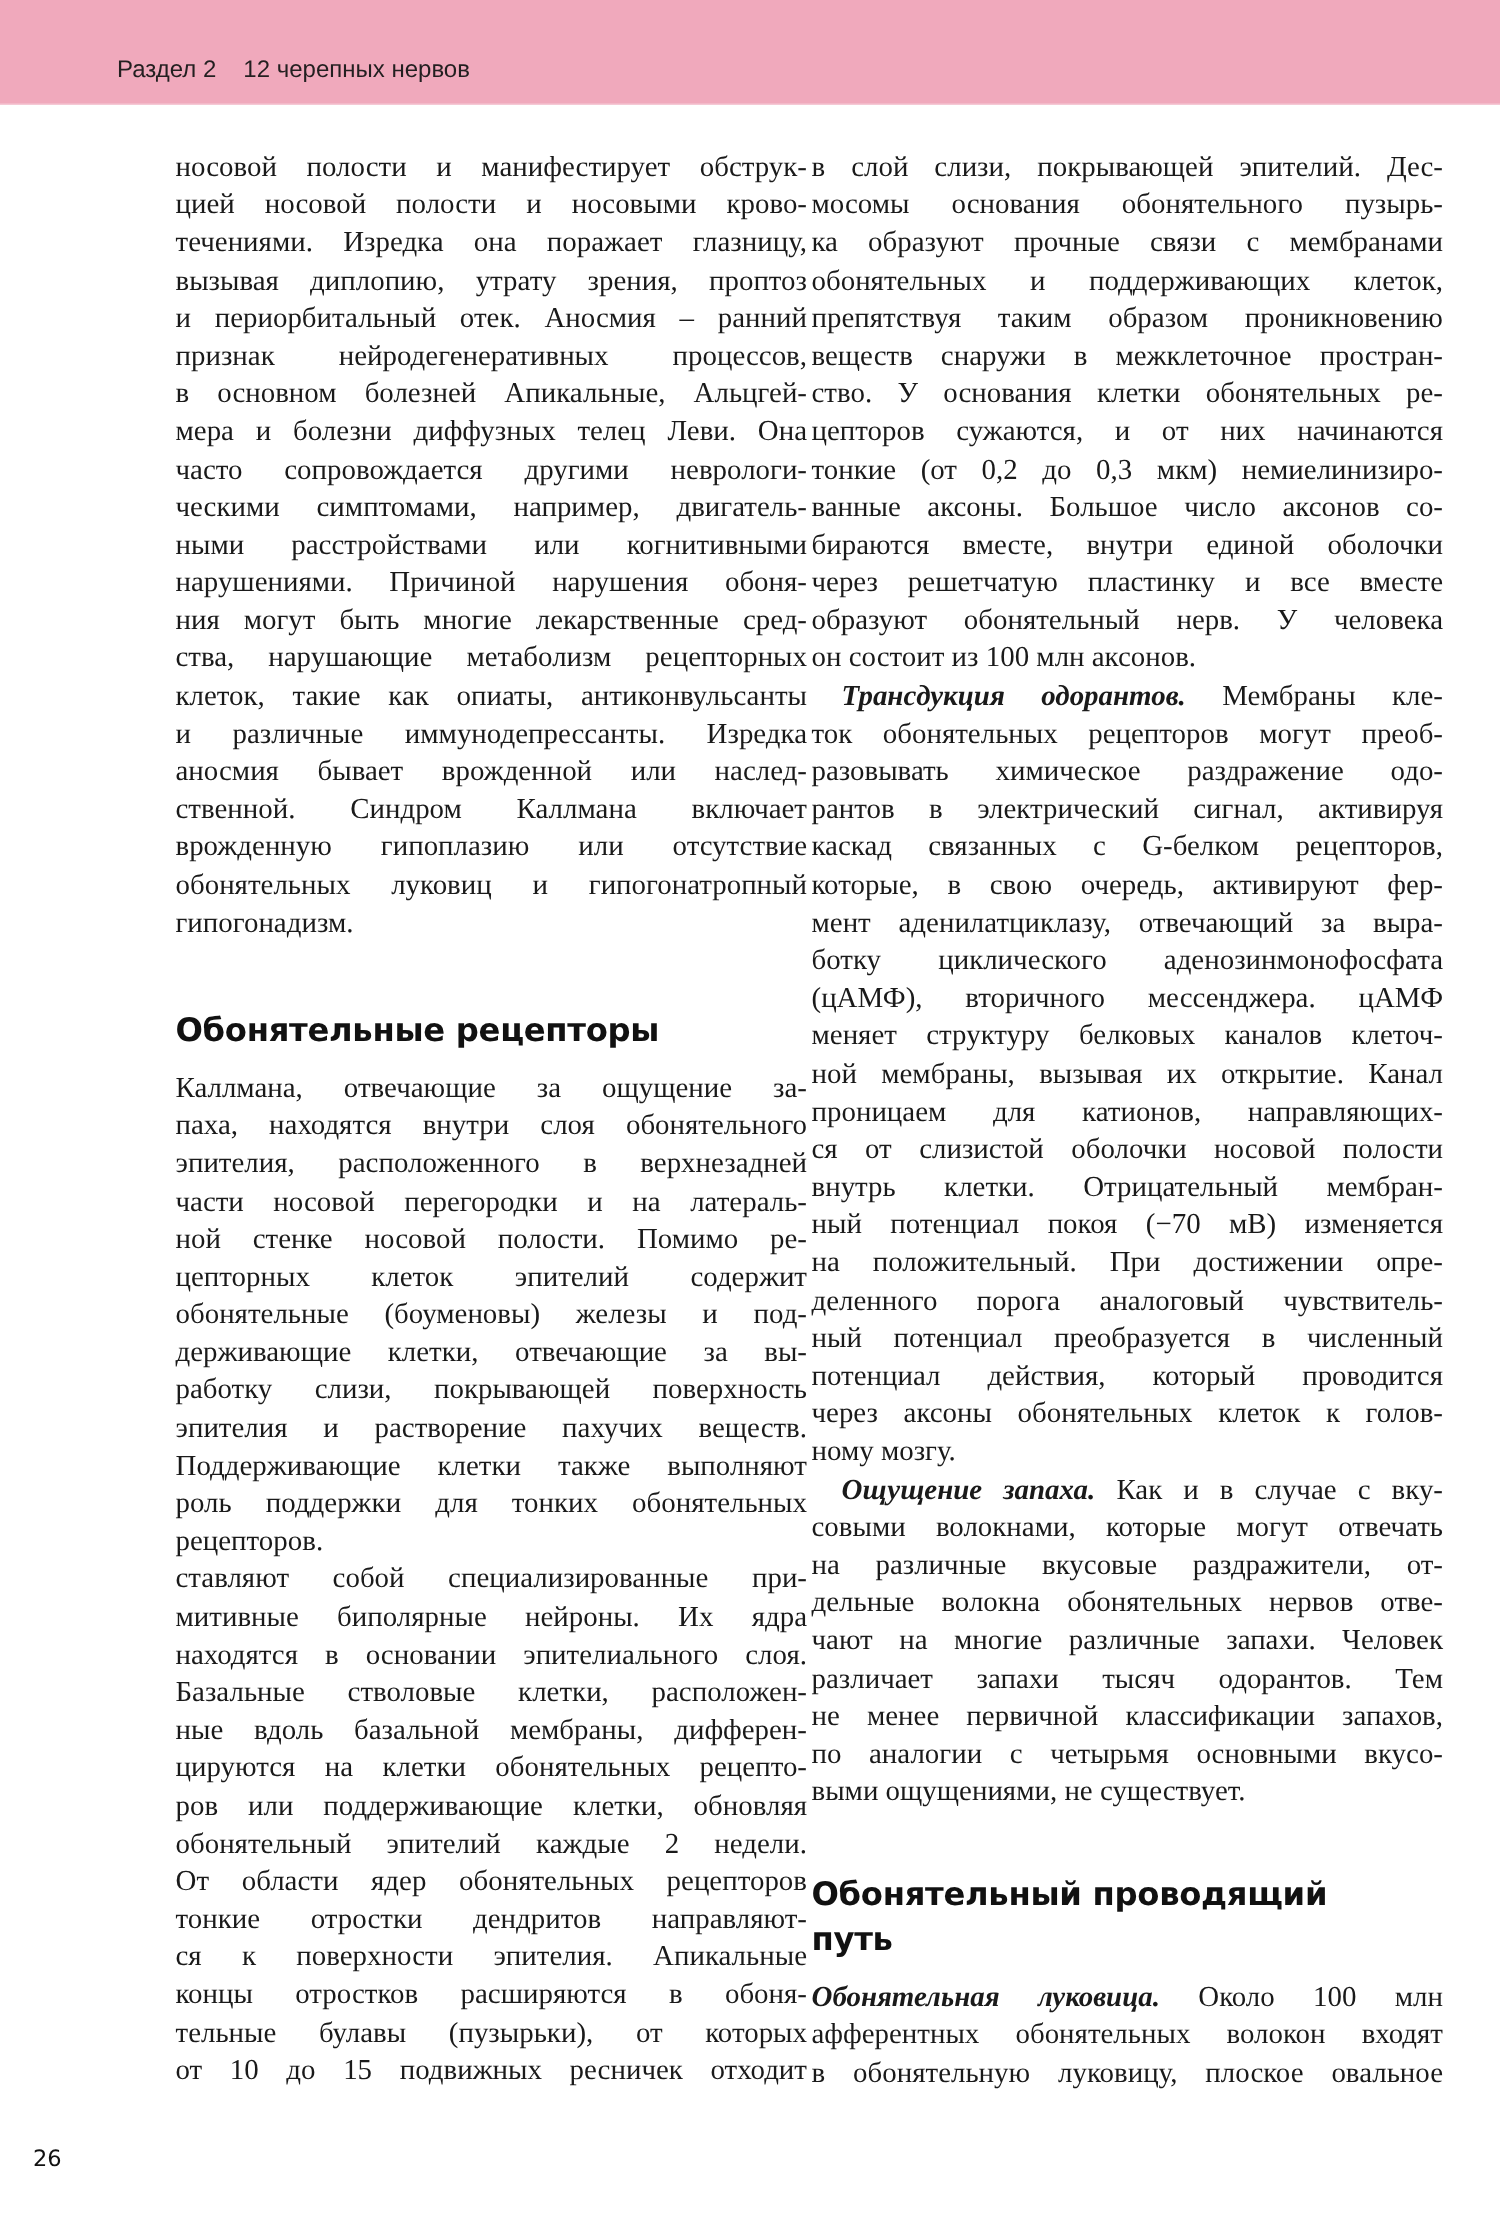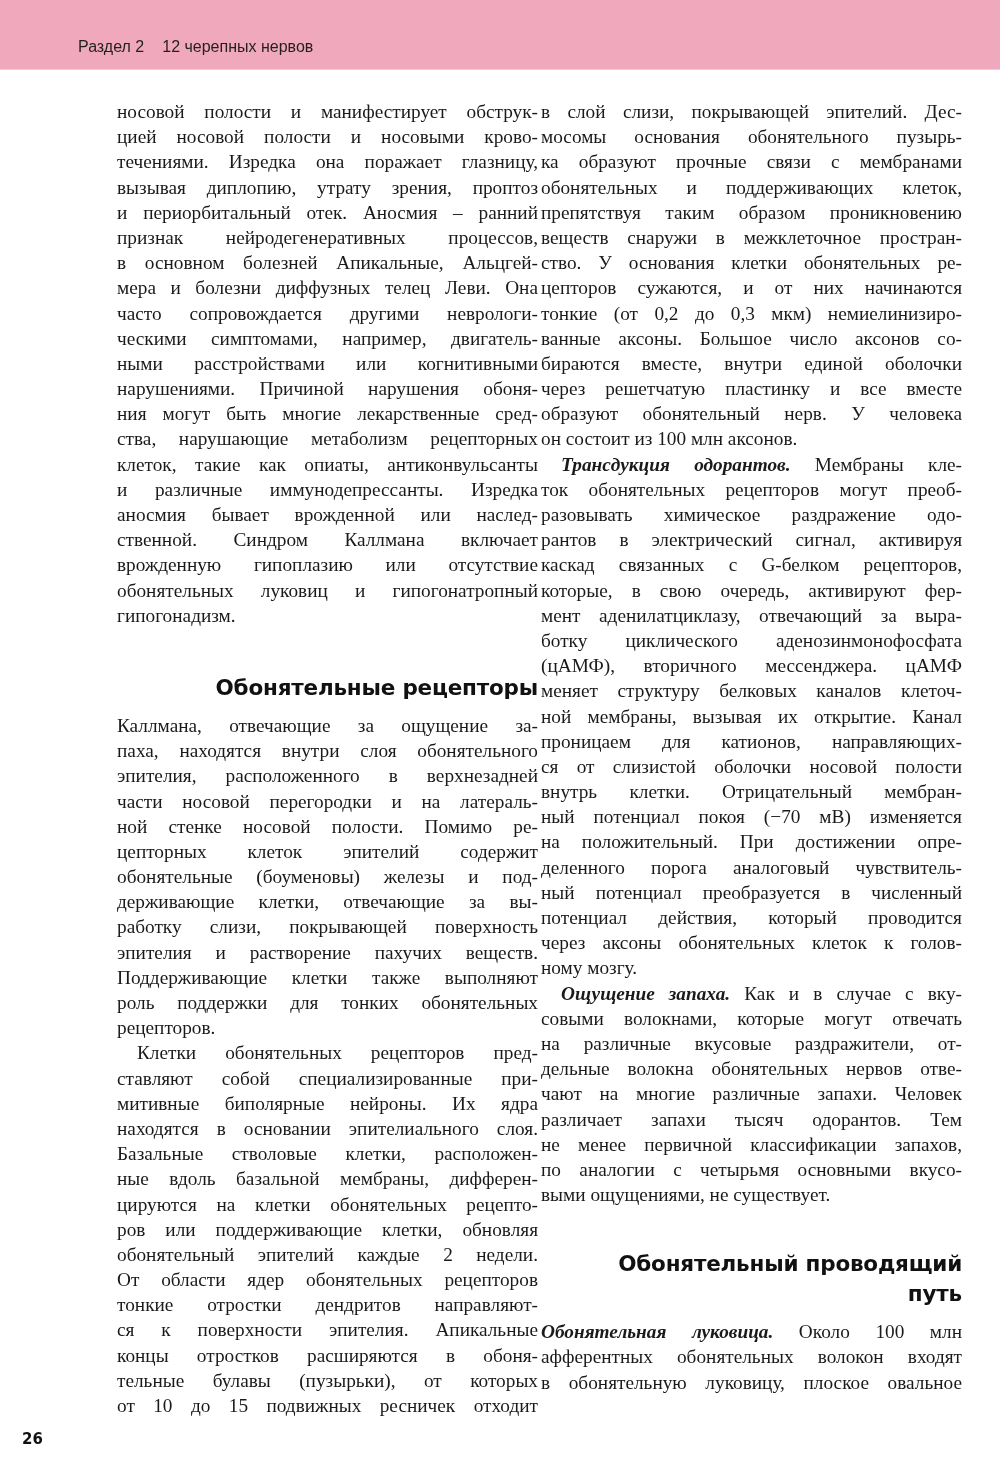--- a/index.html
+++ b/index.html
@@ -62,32 +62,31 @@
       font-style: italic;
     }
 
     .heading {
       font-family: "DejaVu Sans", sans-serif;
       font-weight: bold;
       font-size: 21.5px;
       line-height: 30px;
       color: #111;
       letter-spacing: -0.2px;
-      text-align: right;
     }
     .gap-before-heading-left { height: 45px; }
     .gap-after-heading { height: 10px; }
     .gap-before-heading-right { height: 42px; }
 
     .page-number {
       position: absolute;
       left: 22px;
       top: 1430px;
       font-family: "DejaVu Sans", sans-serif;
-      font-weight: bold;
+      font-weight: normal;
       font-size: 15px;
       color: #111;
     }
   </style>
 </head>
 <body>
 
 <div class="header-band" style="background: rgb(240, 169, 188);">
   <div class="header-text"><span class="section-num">Раздел 2</span><span>12 черепных нервов</span></div>
 </div>
@@ -128,21 +127,20 @@
       <span class="line">цепторных клеток эпителий содержит</span>
       <span class="line">обонятельные (боуменовы) железы и под-</span>
       <span class="line">держивающие клетки, отвечающие за вы-</span>
       <span class="line">работку слизи, покрывающей поверхность</span>
       <span class="line">эпителия и растворение пахучих веществ.</span>
       <span class="line">Поддерживающие клетки также выполняют</span>
       <span class="line">роль поддержки для тонких обонятельных</span>
       <span class="line last">рецепторов.</span>
     </div>
   <div id="p-cells">
-      <span class="line indent">Клетки обонятельных рецепторов пред-</span>
       <span class="line">ставляют собой специализированные при-</span>
       <span class="line">митивные биполярные нейроны. Их ядра</span>
       <span class="line">находятся в основании эпителиального слоя.</span>
       <span class="line">Базальные стволовые клетки, расположен-</span>
       <span class="line">ные вдоль базальной мембраны, дифферен-</span>
       <span class="line">цируются на клетки обонятельных рецепто-</span>
       <span class="line">ров или поддерживающие клетки, обновляя</span>
       <span class="line">обонятельный эпителий каждые 2 недели.</span>
       <span class="line">От области ядер обонятельных рецепторов</span>
       <span class="line">тонкие отростки дендритов направляют-</span>

